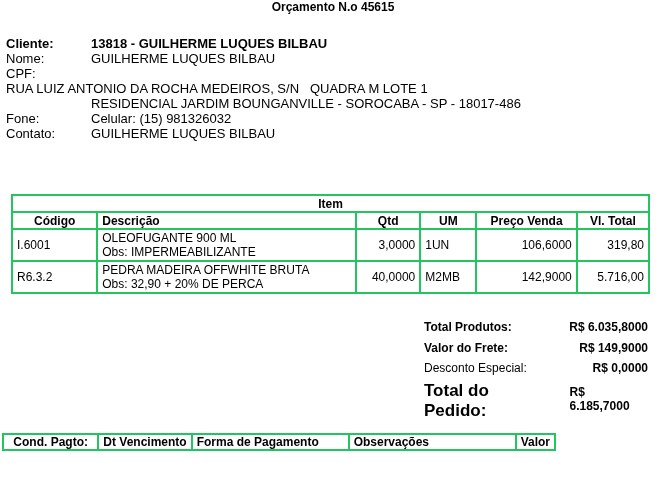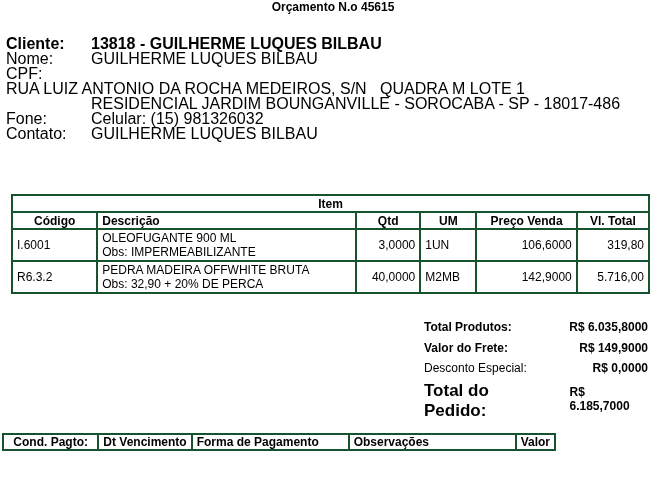--- a/index.html
+++ b/index.html
@@ -1,25 +1,25 @@
 <!DOCTYPE html>
 <html><head>
 <meta charset="utf-8">
 <style>
   html, body { margin:0; padding:0; background:#ffffff; }
   body { width:666px; height:478px; position:relative; overflow:hidden;
          font-family:"Liberation Sans", sans-serif; font-size:12px; color:#000; }
   .title { position:absolute; left:0; top:0; width:666px; text-align:center;
            font-weight:bold; font-size:12px; line-height:14px; }
   .info { position:absolute; left:6px; top:36px; }
-  .info-row { display:flex; height:15px; line-height:15px; font-size:16px; }
+  .info-row { display:flex; height:15px; line-height:15px; font-size:13px; }
   .info-row .lbl { width:85px; }
   .info-row.bold { font-weight:bold; }
   table { border-collapse:collapse; position:absolute; }
-  td, th { border:2px solid #14532d; font-size:12px; padding:0 4px; }
+  td, th { border:2px solid #22c55e; font-size:12px; padding:0 4px; }
   .items { left:11px; top:194px; width:639px; }
   .items th { height:15px; line-height:14px; }
   .items td { height:30px; line-height:14px; }
   .r { text-align:right; }
   .c { text-align:center; }
   .l { text-align:left; }
   .totals { position:absolute; left:424px; top:320px; width:224px; }
   .tot-row { display:flex; justify-content:space-between; align-items:baseline;gap:8px; }
   .tot-row .lab { font-weight:bold; }
   .tot-row .val { font-weight:bold; font-size:12px; }

